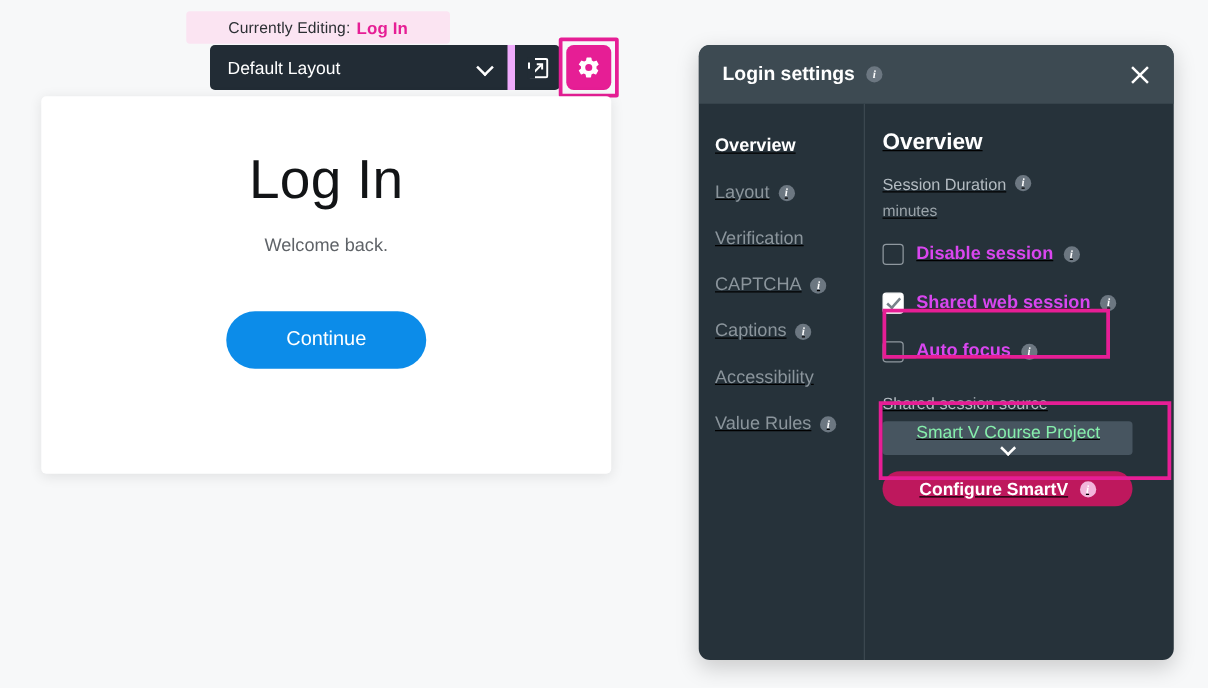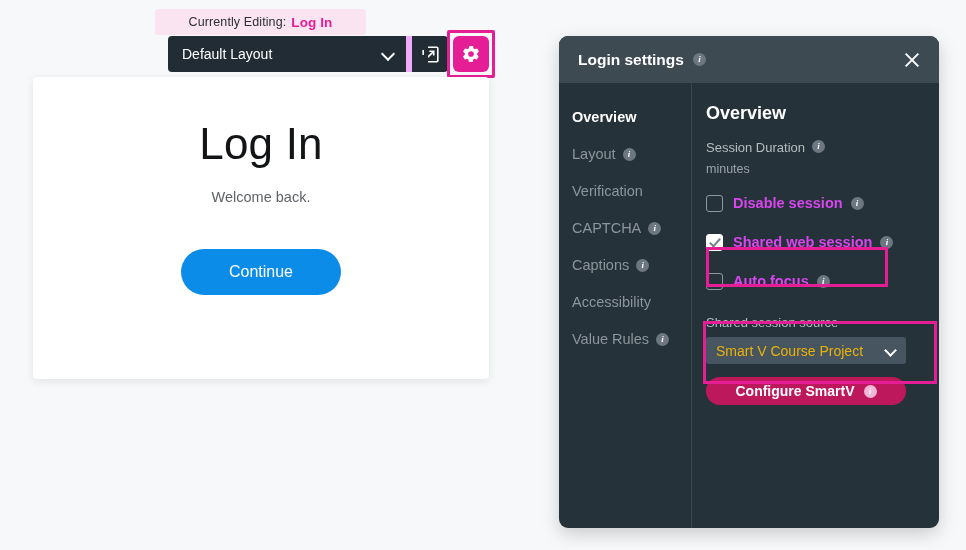--- a/index.html
+++ b/index.html
@@ -12,21 +12,21 @@
     background: #f7f8f9;
     font-family: "Liberation Sans", sans-serif;
     overflow: hidden;
     position: relative;
     -webkit-font-smoothing: antialiased;
   }
 
   
   #editing-pill {
     position: absolute;
-    left: 155px;
+    left: 149px;
     top: 9px;
     width: 211px;
     height: 26px;
     background: #fbe4f2;
     border-radius: 3px;
     display: flex;
     align-items: center;
     justify-content: center;
     font-size: 12.5px;
     color: #2b2f33;
@@ -194,20 +194,21 @@
     height: 2px;
     background: #ffffff;
   }
   #panel-close::before { transform: rotate(45deg); }
   #panel-close::after  { transform: rotate(-45deg); }
 
   #panel-body {
     flex: 1 1 auto;
     display: flex;
     min-height: 0;
+    text-decoration: underline;
   }
   #panel-sidebar {
     width: 133px;
     flex: 0 0 auto;
     padding: 22px 0 0 13px;
     box-sizing: border-box;
     border-right: 1px solid #3b474f;
   }
   .nav-item {
     display: flex;
@@ -303,22 +304,23 @@
   #shared-source-select {
     width: 200px;
     height: 27px;
     background: #475560;
     border-radius: 3px;
     display: flex;
     align-items: center;
     justify-content: space-between;
     padding: 0 9px 0 10px;
     box-sizing: border-box;
-    color: #eab308;
+    color: #86efac;
     font-size: 14px;
+    flex-direction: column;
   }
   #shared-source-select .chev {
     width: 12px;
     height: 12px;
     position: relative;
     flex: 0 0 auto;
   }
   #shared-source-select .chev::before {
     content: "";
     position: absolute;

